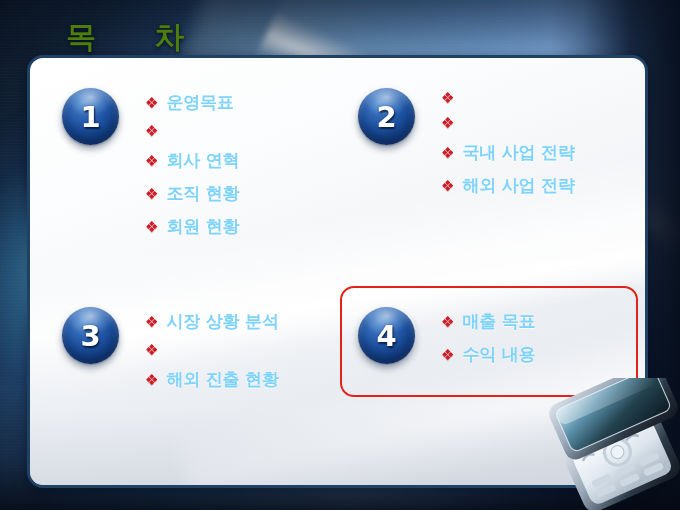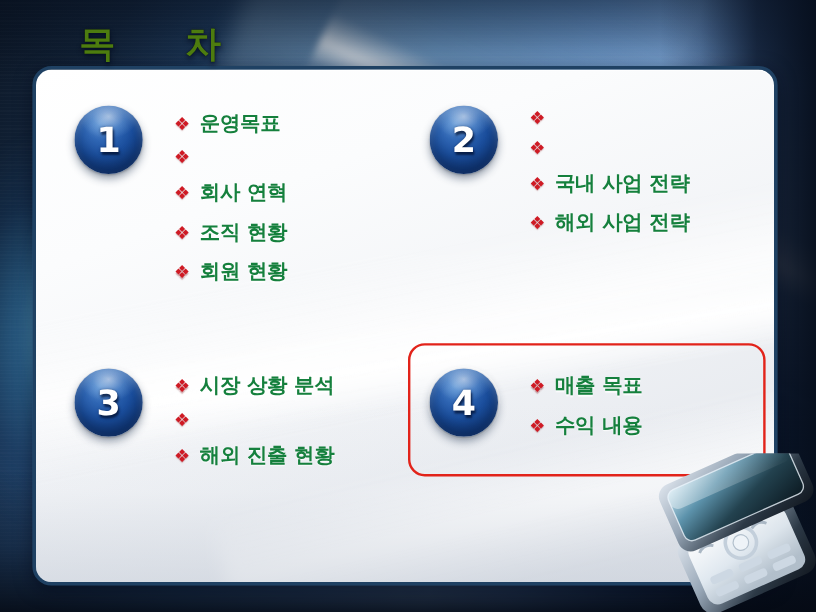--- a/index.html
+++ b/index.html
@@ -306,21 +306,21 @@
     color: #cf1a24;
     font-size: 15px;
     line-height: 1;
     margin-right: 8px;
     flex: 0 0 auto;
     text-shadow: 0 1px 1px rgba(120,0,10,0.35);
   }
   .item-label {
     font-size: 17px;
     font-weight: bold;
-    color: #15803d;
+    color: #7dd3fc;
     letter-spacing: -0.2px;
     text-shadow: 0 1px 1px rgba(255,255,255,0.9);
   }
 
   
   #highlight-box {
     position: absolute;
     left: 340px;
     top: 286px;
     width: 298px;

